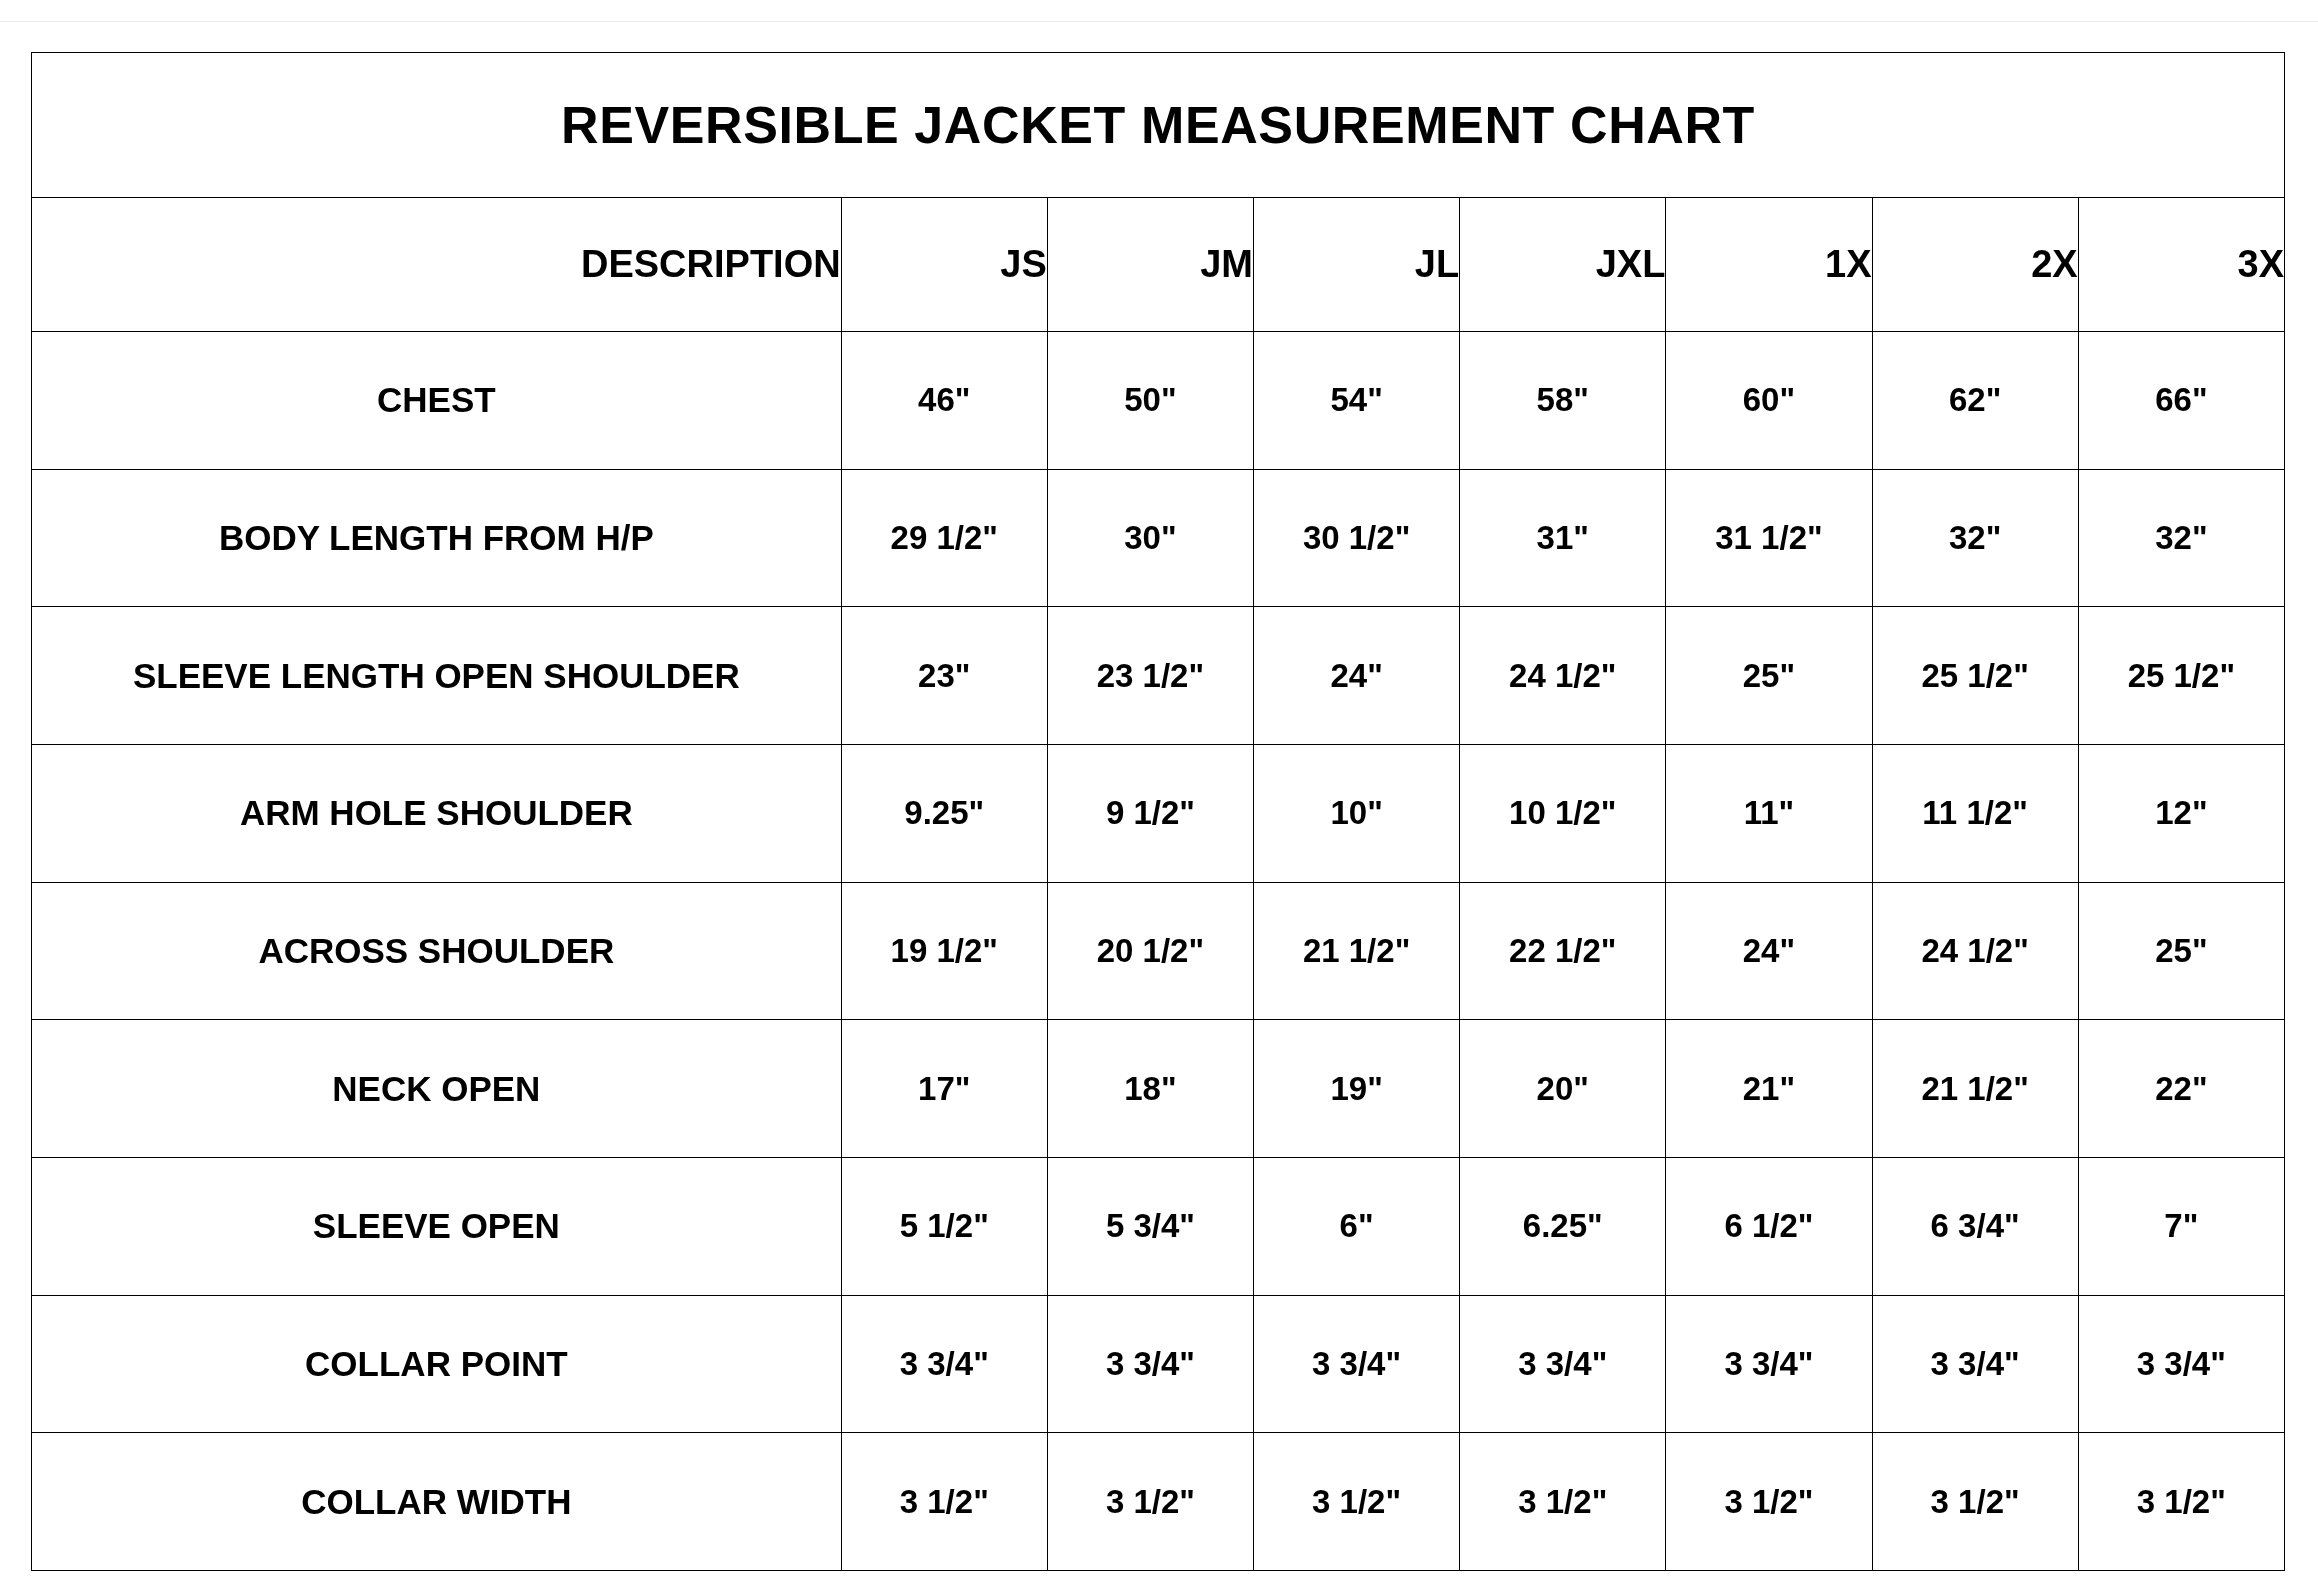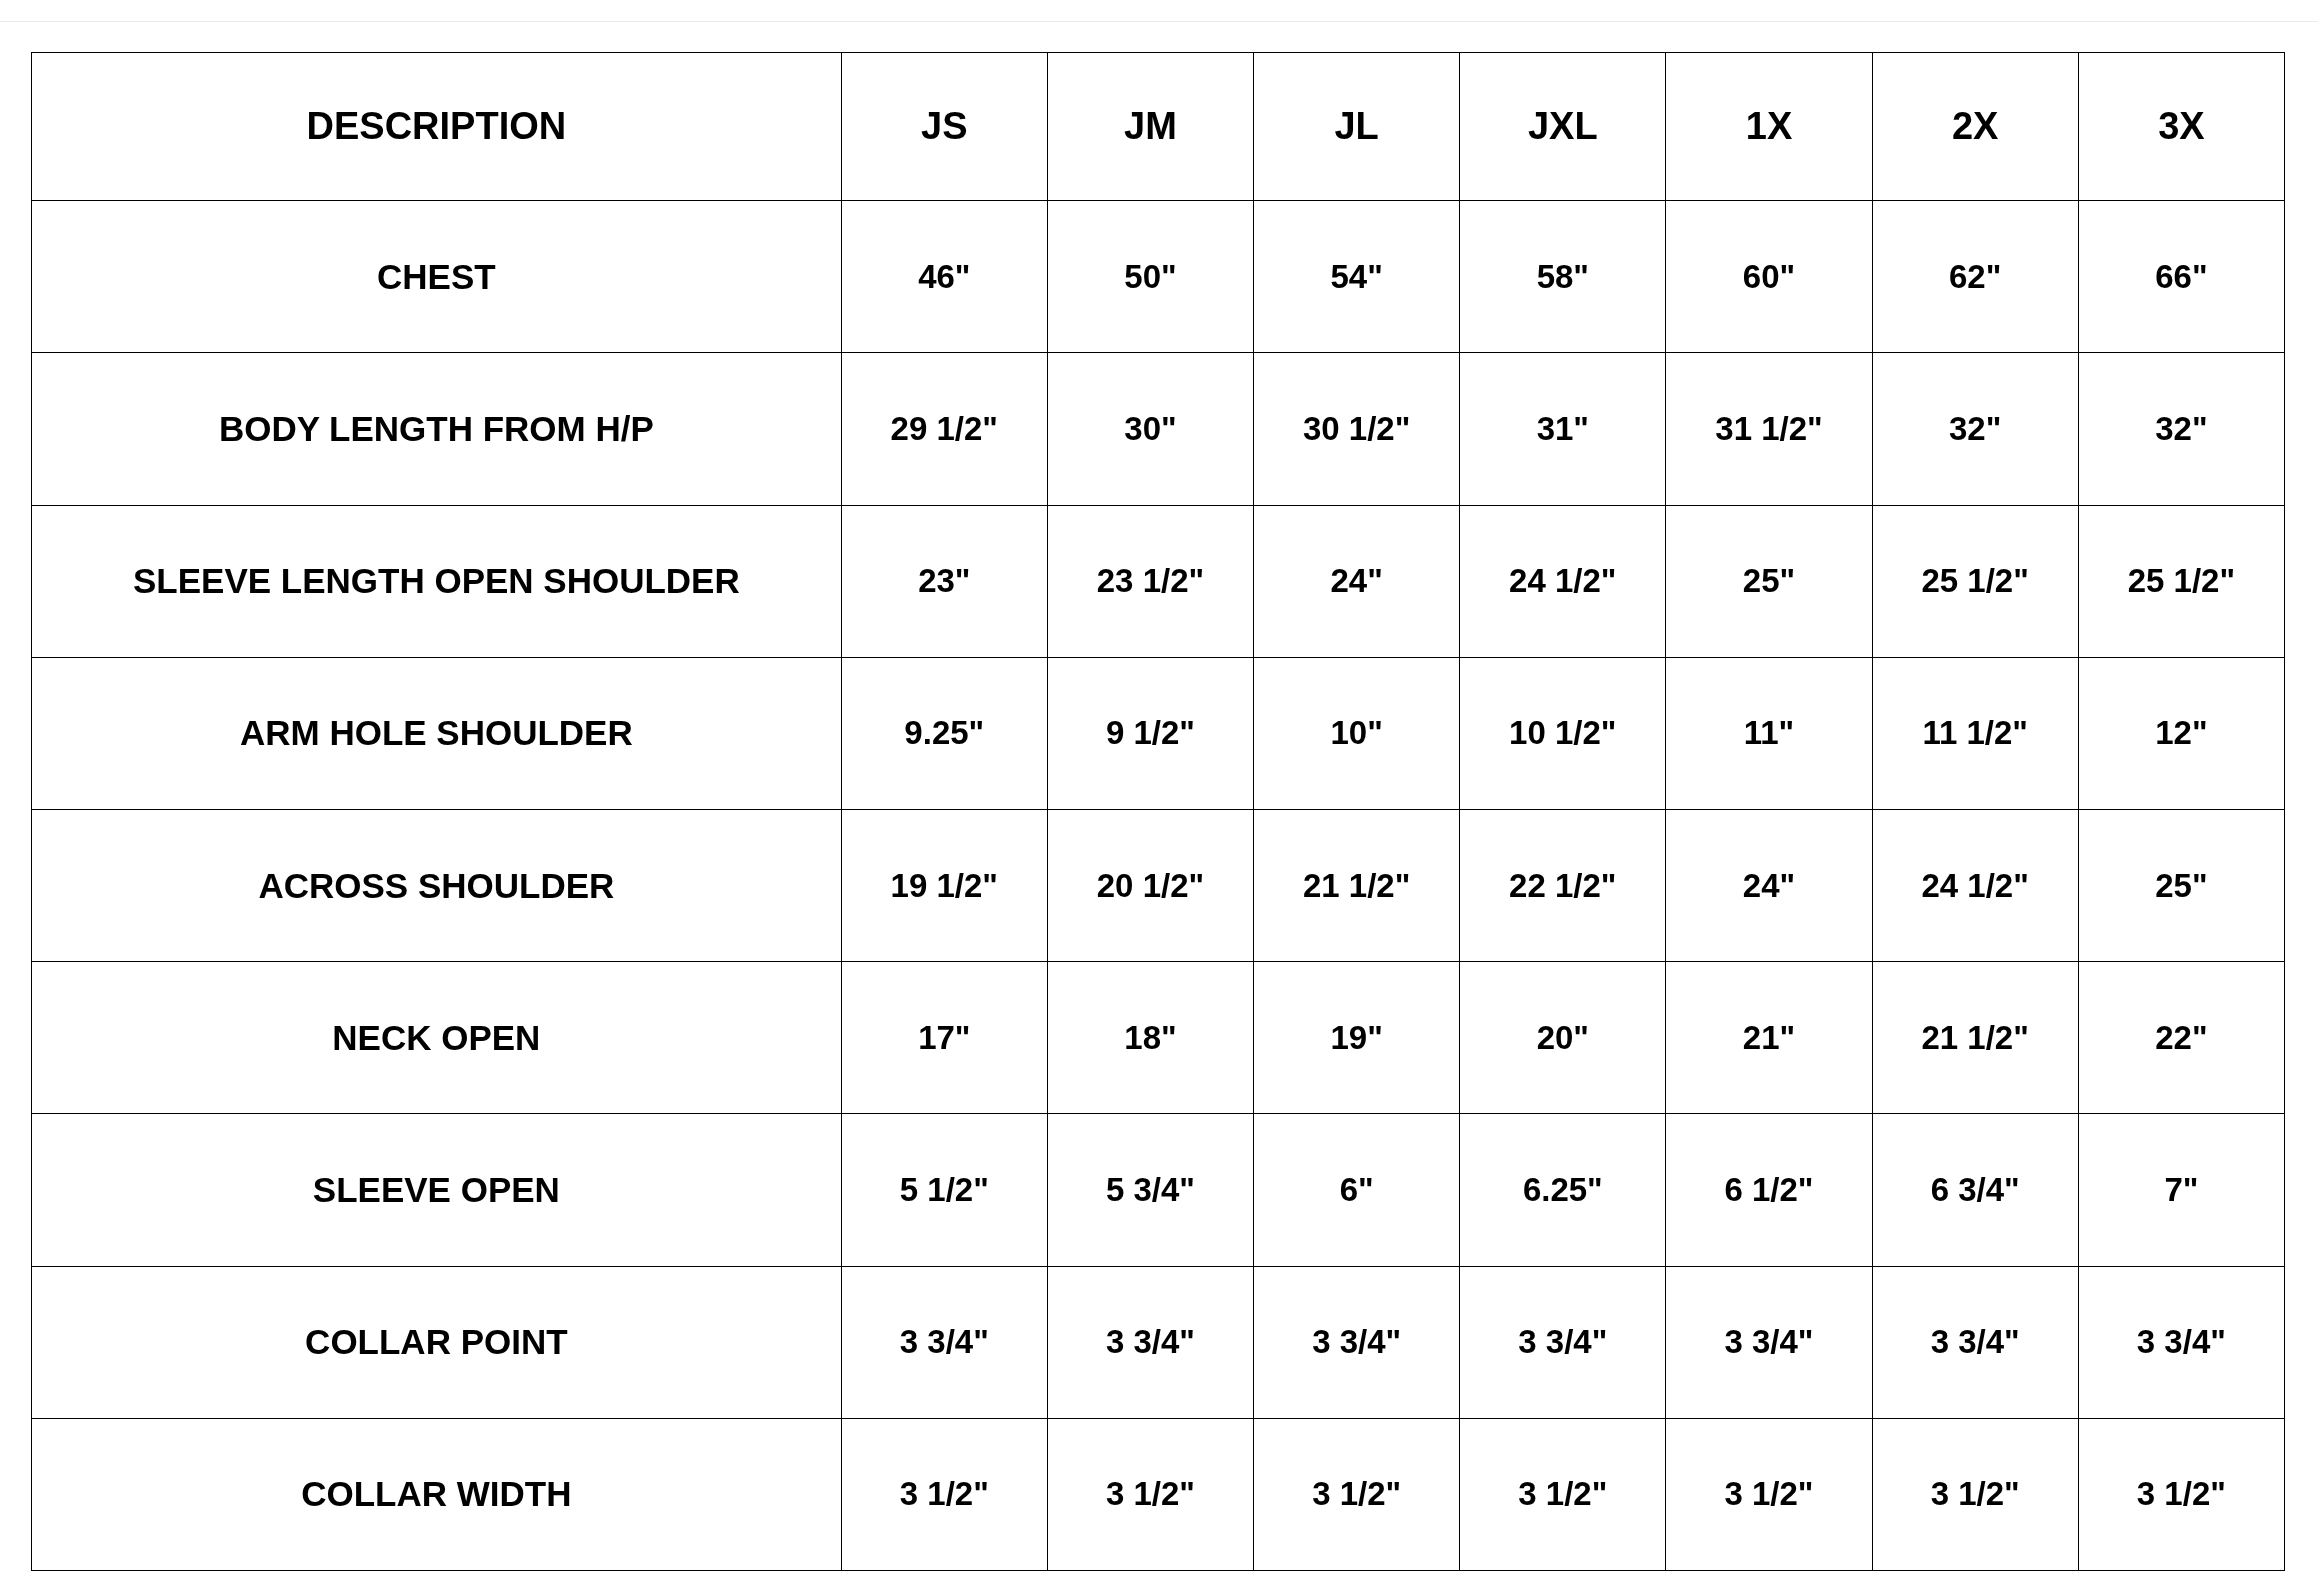--- a/index.html
+++ b/index.html
@@ -49,20 +49,21 @@
   col.col-desc { width: 809px; }
   col.col-size { width: 206px; }
   tr.title-row td.title {
     height: 123px;
     font-size: 52px;
     letter-spacing: 0.6px;
   }
   tr.head-row td.hd {
     height: 114px;
     font-size: 38px;
+    text-align: right;
   }
   tr.data-row td {
     height: 117px;
     font-size: 33px;
   }
   tr.data-row td.lbl {
     font-size: 35px;
   }
 </style>
 </head>
@@ -77,20 +78,23 @@
       <col class="col-size">
         <col class="col-size">
         <col class="col-size">
         <col class="col-size">
       <col class="col-size">
         <col class="col-size">
         <col class="col-size">
     </colgroup>
 
     <tbody>
+        <tr class="title-row">
+      <td class="title" colspan="8">REVERSIBLE JACKET MEASUREMENT CHART</td>
+    </tr>
 
     <tr class="head-row">
       <td class="hd">DESCRIPTION</td>
       <td class="hd">JS</td>
       <td class="hd">JM</td>
       <td class="hd">JL</td>
       <td class="hd">JXL</td>
       <td class="hd">1X</td>
       <td class="hd">2X</td>
       <td class="hd">3X</td>

